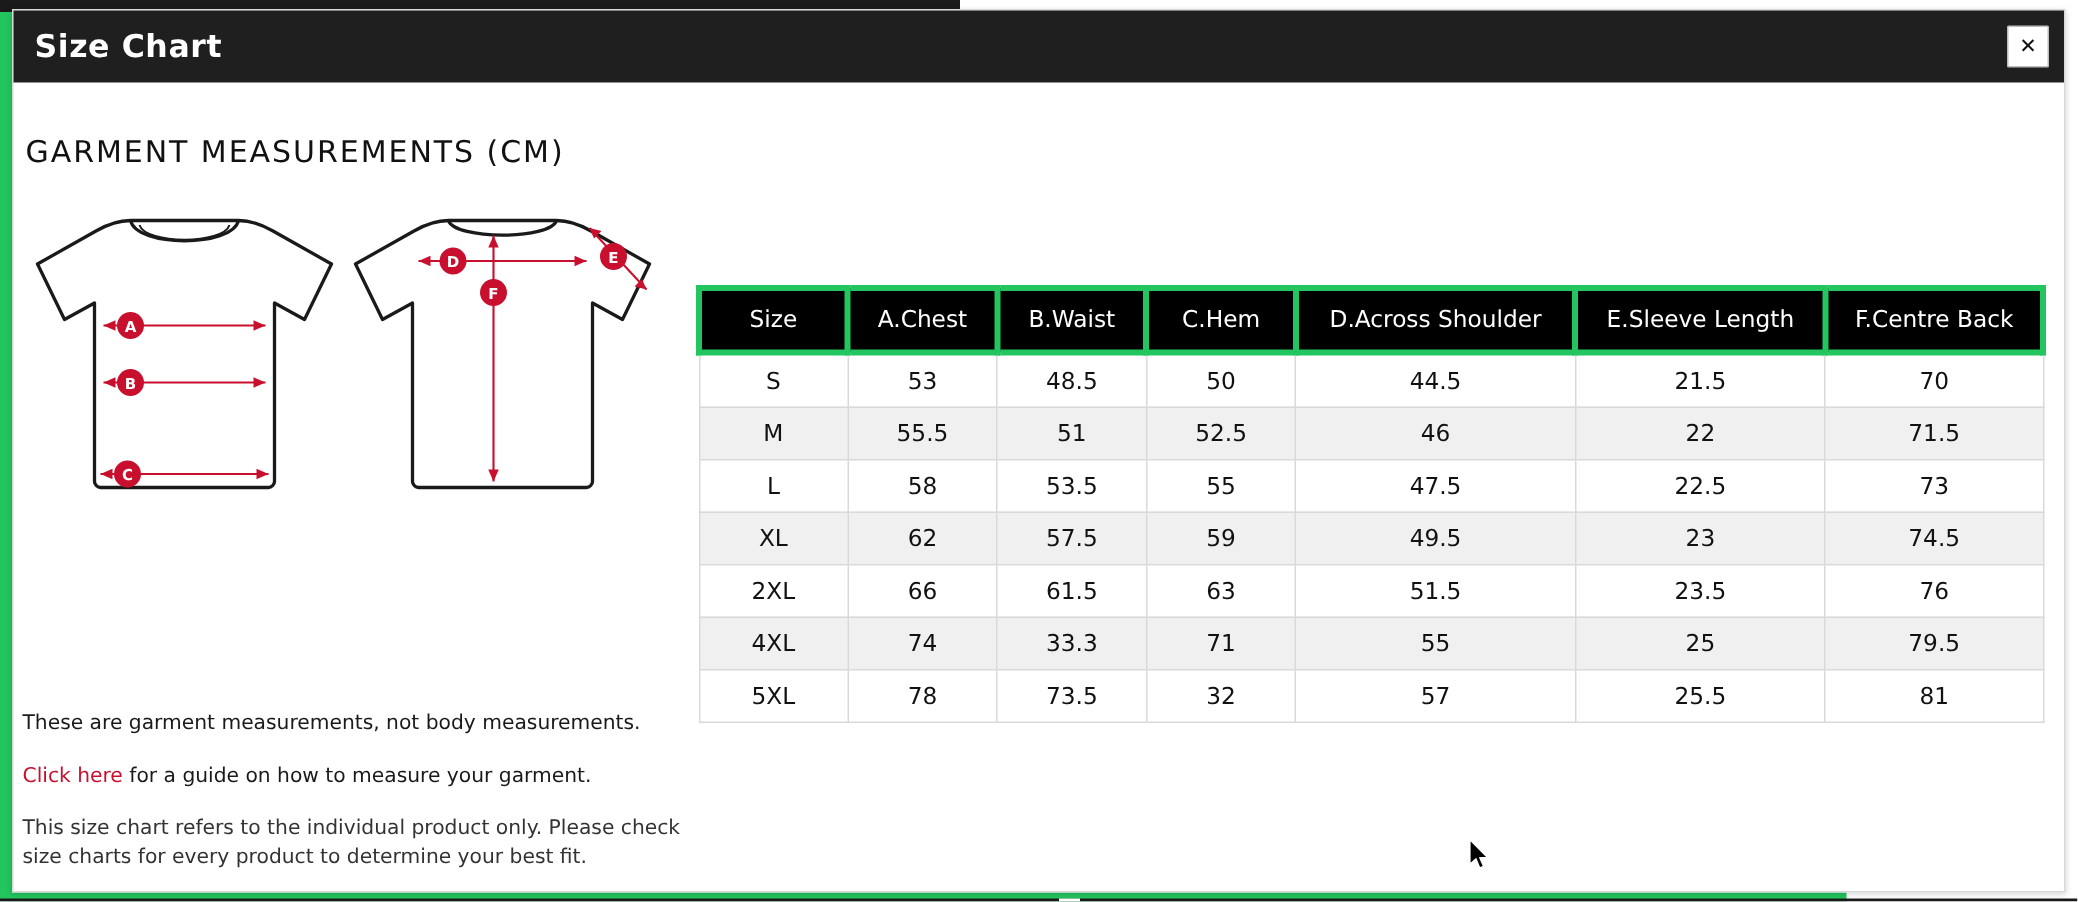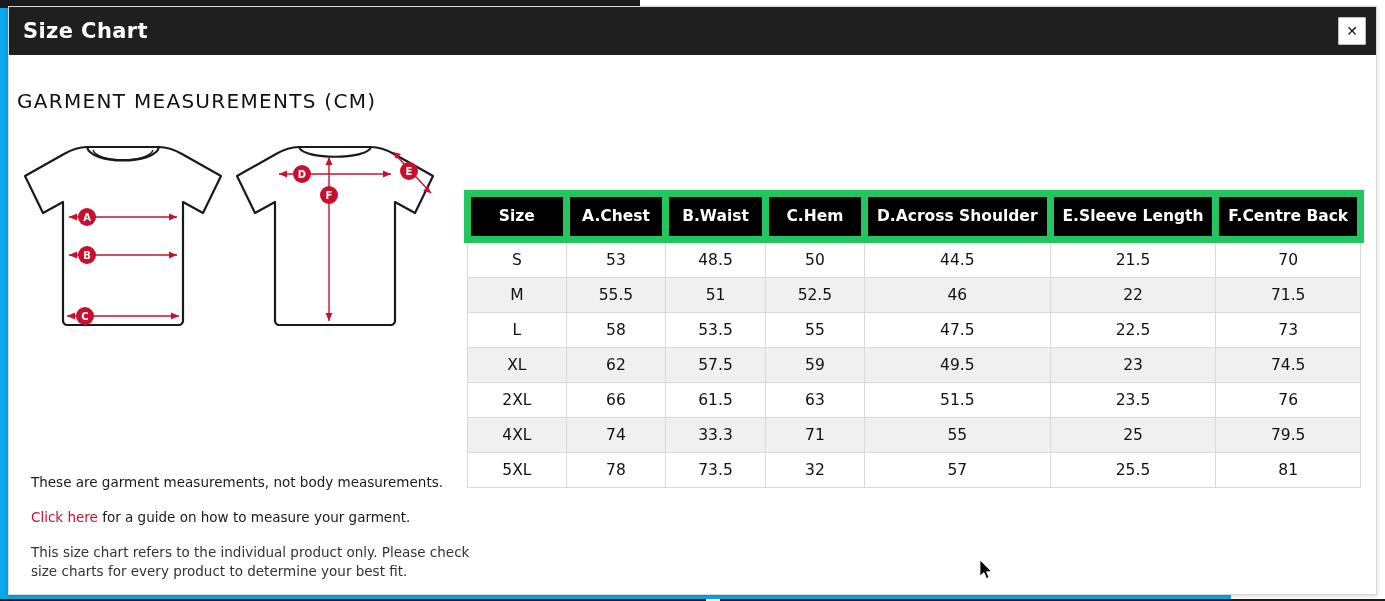--- a/index.html
+++ b/index.html
@@ -7,21 +7,21 @@
     margin: 0; padding: 0;
     width: 1385px; height: 601px;
     background: #ffffff;
     font-family: "DejaVu Sans", sans-serif;
     overflow: hidden;
   }
   #root {
     position: relative;
     width: 1231px;
     height: 601px;
-    background: #0ea5e9;
+    background: #22c55e;
   }
   
   .page-bg-strip {
     position: absolute;
     left: 0; top: 0; width: 1385px; height: 8px;
     background: #ffffff;
   }
   .page-bg-strip .dark-band {
     position: absolute;
     left: 0; top: 0; width: 640px; height: 8px;
@@ -91,21 +91,20 @@
     width: 440px;
     height: 240px;
   }
   .notes {
     position: absolute;
     left: 6px; top: 340px;
     width: 440px;
     font-size: 13.5px;
     color: #1a1a1a;
     line-height: 1.42;
-    margin-left: 16px;
   }
   .notes p { margin: 0 0 16px 0; }
   .notes .link {
     color: #c8102e;
     text-decoration: none;
     cursor: pointer;
   }
   .notes .muted { color: #333; }
   
   .table-wrap {
@@ -115,24 +114,24 @@
   }
   table.size-table {
     border-collapse: collapse;
     width: 900px;
     font-size: 15.5px;
     color: #111;
   }
   table.size-table th {
     background: #000000;
     color: #ffffff;
-    font-weight: bold;
+    font-weight: normal;
     font-size: 15.5px;
     padding: 10px 4px;
-    border: 7px solid #22c55e;
+    border: 4px solid #22c55e;
     text-align: center;
     line-height: 1.2;
   }
   table.size-table td {
     border: 1px solid #d9d9d9;
     text-align: center;
     padding: 8px 4px;
     background: #ffffff;
     height: 34px;
   }

